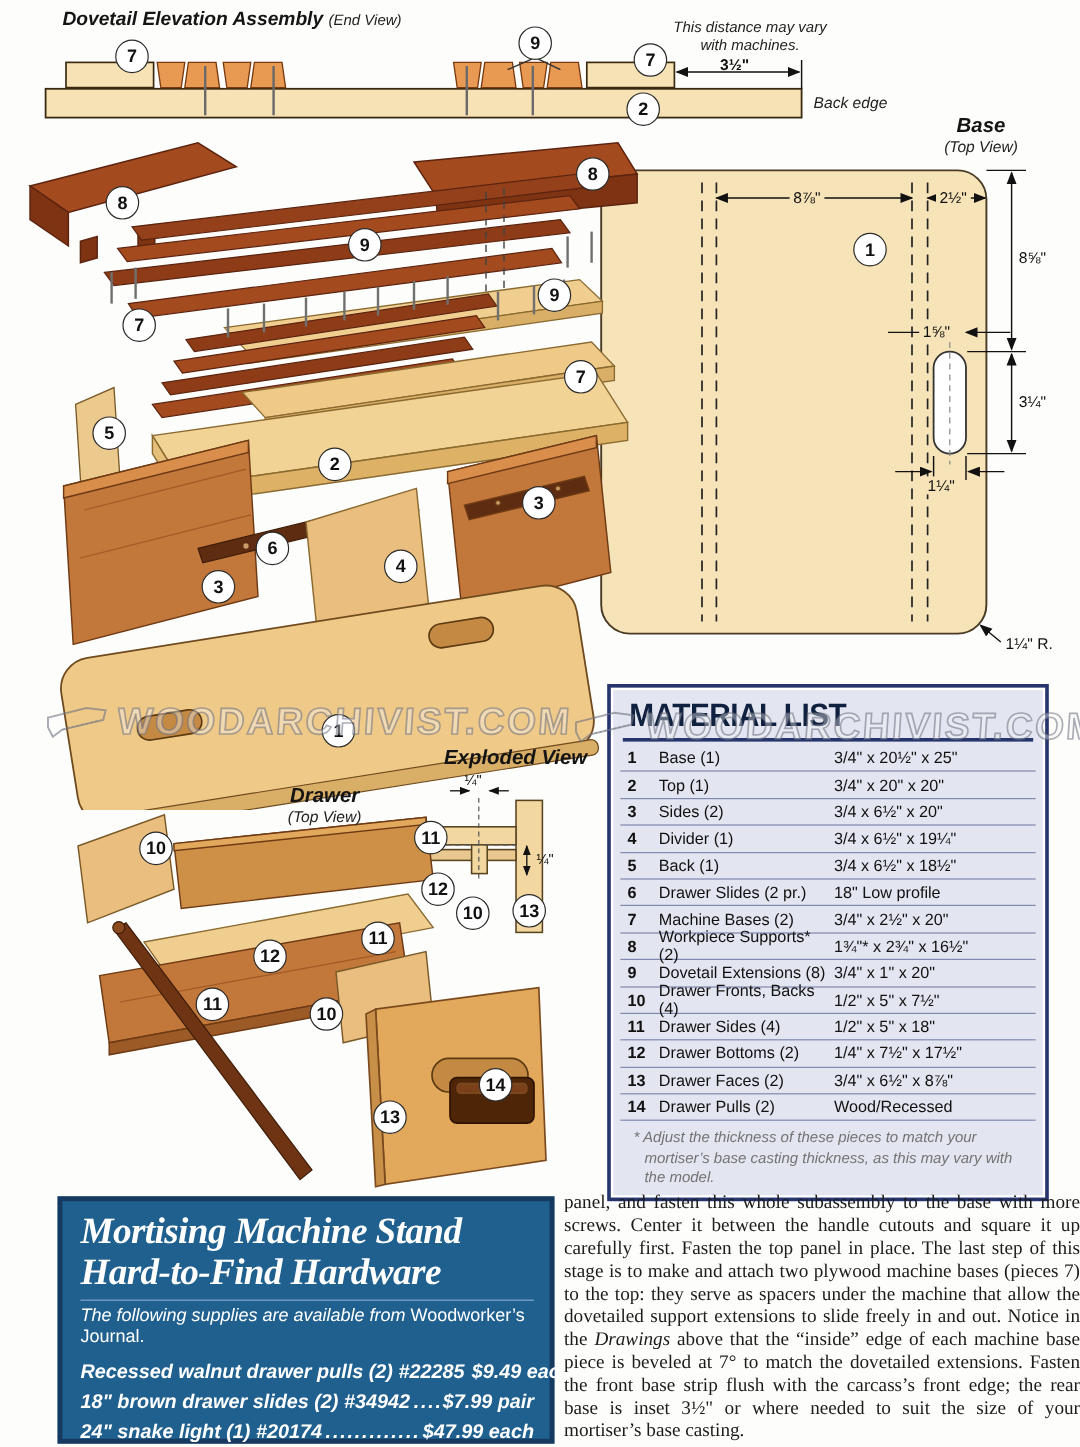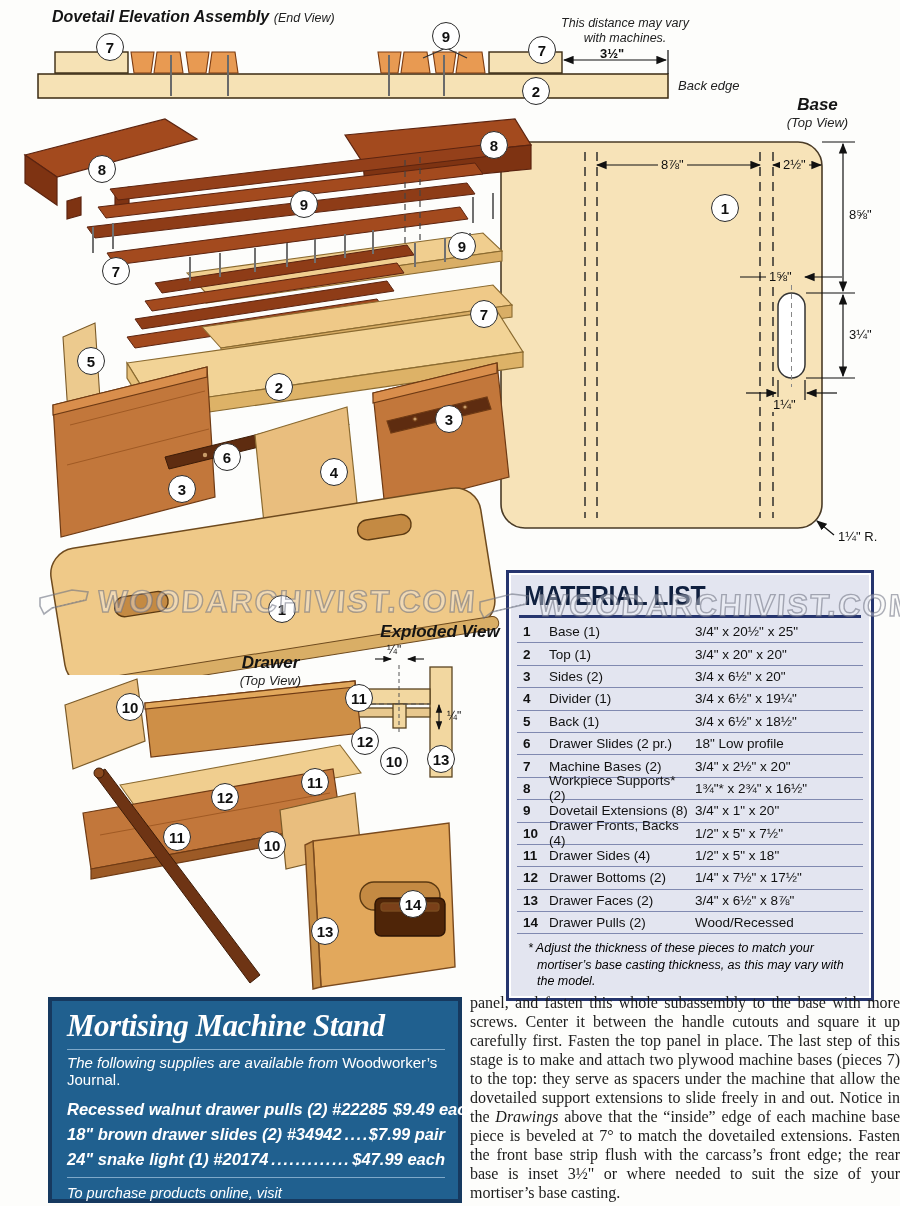--- a/index.html
+++ b/index.html
@@ -33,21 +33,21 @@
     transform:scaleX(.92);transform-origin:left;padding:2px 0 3px 8px;}
   .ml-rule{height:0;border-top:3px solid #26356E;margin:0 2px 3px 2px;}
   .ml-colhead{font-weight:bold;font-size:14px;padding-left:200px;height:19px;}
   .ml-row{display:flex;align-items:center;height:22.4px;border-bottom:1px solid #8089b0;
     font-size:13.5px;padding:0 2px 0 6px;box-sizing:border-box;}
   .ml-row:last-child{border-bottom:1px solid #8089b0;}
   .ml-num{width:26px;font-weight:bold;flex:none;}
   .ml-name{flex:1;}
   .ml-dim{width:166px;flex:none;}
   .ml-foot{font-style:italic;font-size:12.5px;line-height:1.32;padding:6px 6px 0 20px;
-    text-indent:-9px;color:#000000;}
+    text-indent:-9px;color:#737373;}
 
   
   #hardware-box{position:absolute;left:48px;top:997px;width:414px;height:206px;
     background:#20608F;border:4px solid #16395F;box-sizing:border-box;color:#fff;z-index:10;
     padding:8px 13px 6px 15px;}
   .hw-title{font-weight:bold;font-style:italic;font-size:31px;line-height:1.1;letter-spacing:-0.5px;font-family:Liberation Serif, serif;}
   .hw-rule{border-top:1px solid #7FA9C9;margin:6px 0 4px 0;}
   .hw-intro{font-style:italic;font-size:15px;}
   .hw-brand{font-style:normal;}
   .hw-items{margin-top:9px;}
@@ -219,21 +219,21 @@
     <span class="callout" style="left:87px;top:152px;">7</span>
     <span class="callout" style="left:433px;top:127px;">9</span>
     <span class="callout" style="left:455px;top:195px;">7</span>
     <span class="callout" style="left:62px;top:242px;">5</span>
     <span class="callout" style="left:250px;top:268px;">2</span>
     <span class="callout" style="left:420px;top:300px;">3</span>
     <span class="callout" style="left:198px;top:338px;">6</span>
     <span class="callout" style="left:305px;top:353px;">4</span>
     <span class="callout" style="left:153px;top:370px;">3</span>
     <span class="callout" style="left:253px;top:490px;">1</span>
-    <div class="abs h-bi" style="left:355px;top:517px;width:140px;text-align:center;">Exploded View</div>
+    <div class="abs h-bi" style="left:355px;top:517px;width:140px;">Exploded View</div>
   </div>
 
   <div class="abs" id="top-diagram" style="left:30px;top:8px;width:740px;height:102px;z-index:6;">
     <div class="abs" style="left:22px;top:0;white-space:nowrap;">
       <span class="h-bi" style="font-size:16px;text-align:right;">Dovetail Elevation Assembly</span>
       <span class="h-it" style="font-size:12.5px;">(End View)</span>
     </div>
     <svg width="740" height="102" viewBox="0 0 740 102">
       <defs>
         <marker id="ta-e" markerWidth="9" markerHeight="8" refX="8" refY="3.5" orient="auto">
@@ -465,20 +465,21 @@
           <span class="ml-name">Drawer Pulls (2)</span>
           <span class="ml-dim">Wood/Recessed</span>
         </div>
       </div>
     <div class="ml-foot">* Adjust the thickness of these pieces to match your mortiser’s base casting thickness, as this may vary with the model.</div>
   </div>
 
   <div id="hardware-box">
     <div class="hw-title">
       <span>Mortising Machine Stand</span><br>
+      <span>Hard-to-Find Hardware</span>
     </div>
     <div class="hw-rule"></div>
     <div class="hw-intro">
       <span>The following supplies are available from</span>
       <span class="hw-brand">Woodworker’s Journal.</span>
     </div>
     <div class="hw-items">
 
         <div class="hw-item">
           <span>Recessed walnut drawer pulls (2) #22285</span>

